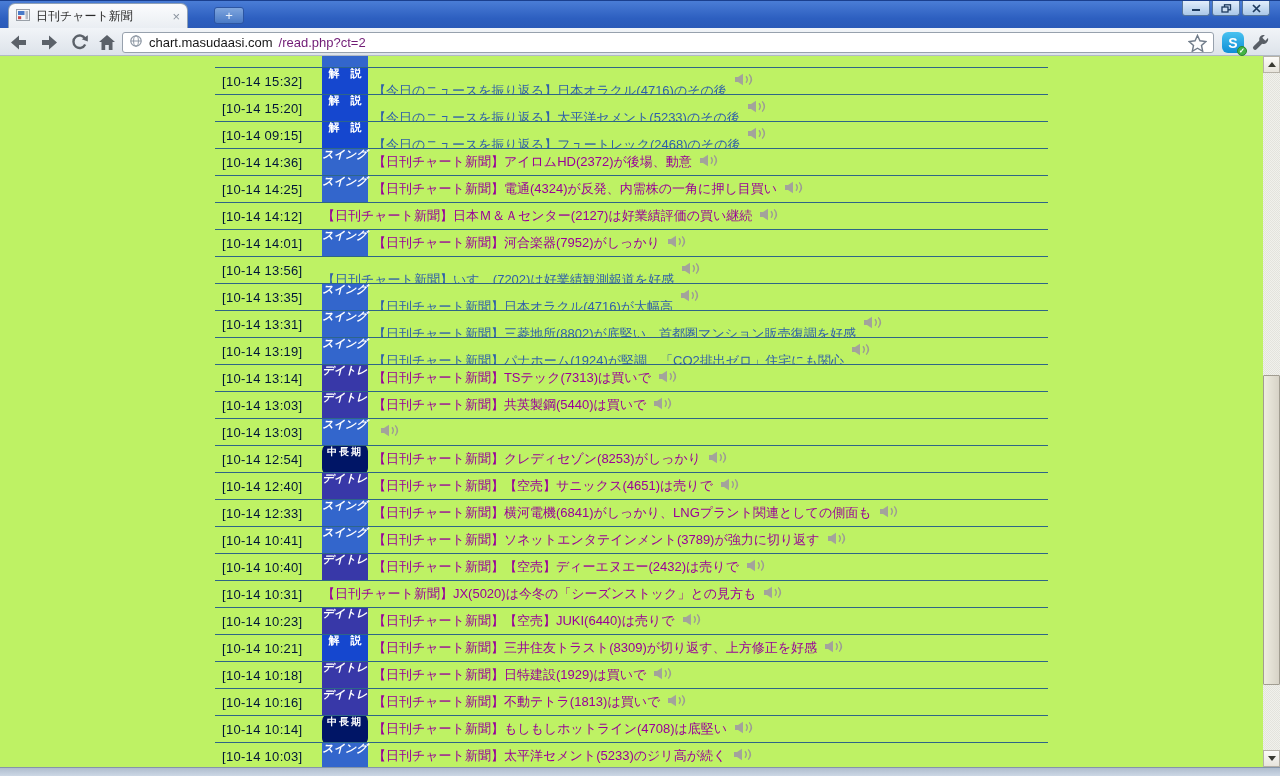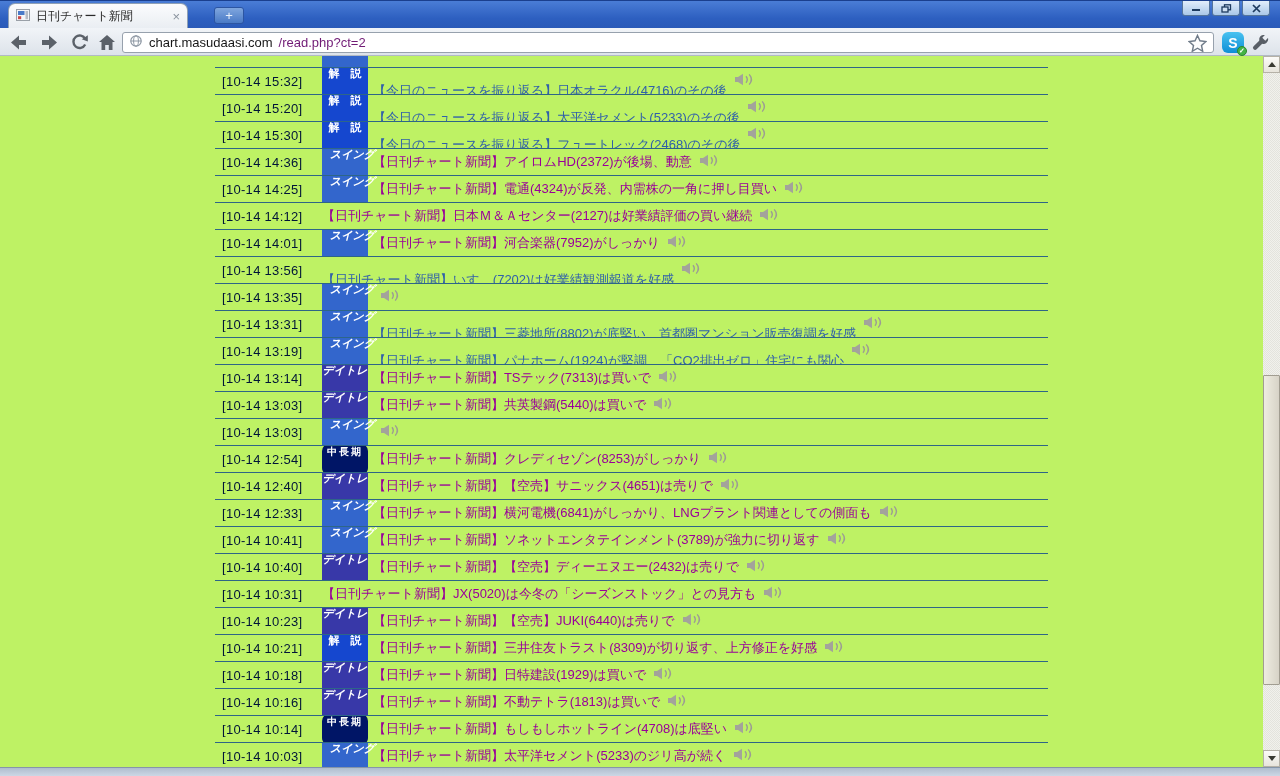--- a/index.html
+++ b/index.html
@@ -42,21 +42,21 @@
 
   
   .content { position:absolute; top:56px; left:0; width:1263px; height:711px; background:#bef264; overflow:hidden; }
   .news-list { margin:-15px 0 0 215px; width:833px; }
   .row { height:27px; border-bottom:1px solid #2e6687; display:flex; align-items:center;
     padding-left:7px; font-size:13px; white-space:nowrap; overflow:hidden; }
   .time { flex:none; width:100px; color:#001538; letter-spacing:.3px; }
   .badge { flex:none; width:46px; height:31px; line-height:15px; margin-right:5px;
     color:#fff; font-size:11px; font-weight:bold; text-align:center; }
   .badge-kaisetsu { background:#1547cf; }
-  .badge-swing   { background:#3366cc; font-style:italic;padding-left:8px; }
+  .badge-swing   { background:#3366cc; font-style:italic; }
   .badge-daytrade{ background:#3838a8; font-style:italic; }
   .badge-midlong { background:#001566; letter-spacing:2px; font-size:10px;border-radius:7px; }
   .row a { text-decoration:none; }
   .link-new { color:#3060aa;margin-top:20px; }
   .link-visited { color:#990099; }
   .speaker { margin-left:7px; flex:none; }
 
   
   .scrollbar { position:absolute; top:56px; right:0; width:17px; height:711px;
     background:#f1f1ec;
@@ -183,21 +183,21 @@
           <span class="badge badge-kaisetsu">解　説</span>
           <a href="#" class="link-new">【今日のニュースを振り返る】太平洋セメント(5233)のその後</a>
           <span class="speaker"><svg width="21" height="13" viewBox="0 0 21 13">
     <rect x="1" y="4" width="3.4" height="5" fill="#a3a39b"></rect>
     <polygon points="4,4 9,0.8 9,12.2 4,9" fill="#a3a39b"></polygon>
     <path d="M12,3.2 q2.6,3.3 0,6.6" fill="none" stroke="#9c9c94" stroke-width="1.4"></path>
     <path d="M15.2,1.4 q4.4,5.1 0,10.2" fill="none" stroke="#9c9c94" stroke-width="1.4"></path>
   </svg></span>
         </div>
         <div class="row">
-          <span class="time">[10-14 15:30]</span>
+          <span class="time">[10-14 09:15]</span>
           <span class="badge badge-kaisetsu">解　説</span>
           <a href="#" class="link-new">【今日のニュースを振り返る】フュートレック(2468)のその後</a>
           <span class="speaker"><svg width="21" height="13" viewBox="0 0 21 13">
     <rect x="1" y="4" width="3.4" height="5" fill="#a3a39b"></rect>
     <polygon points="4,4 9,0.8 9,12.2 4,9" fill="#a3a39b"></polygon>
     <path d="M12,3.2 q2.6,3.3 0,6.6" fill="none" stroke="#9c9c94" stroke-width="1.4"></path>
     <path d="M15.2,1.4 q4.4,5.1 0,10.2" fill="none" stroke="#9c9c94" stroke-width="1.4"></path>
   </svg></span>
         </div>
         <div class="row">
@@ -249,20 +249,21 @@
           <span class="speaker"><svg width="21" height="13" viewBox="0 0 21 13">
     <rect x="1" y="4" width="3.4" height="5" fill="#a3a39b"></rect>
     <polygon points="4,4 9,0.8 9,12.2 4,9" fill="#a3a39b"></polygon>
     <path d="M12,3.2 q2.6,3.3 0,6.6" fill="none" stroke="#9c9c94" stroke-width="1.4"></path>
     <path d="M15.2,1.4 q4.4,5.1 0,10.2" fill="none" stroke="#9c9c94" stroke-width="1.4"></path>
   </svg></span>
         </div>
         <div class="row">
           <span class="time">[10-14 13:35]</span>
           <span class="badge badge-swing">スイング</span>
+          <a href="#" class="link-new">【日刊チャート新聞】日本オラクル(4716)が大幅高</a>
           <span class="speaker"><svg width="21" height="13" viewBox="0 0 21 13">
     <rect x="1" y="4" width="3.4" height="5" fill="#a3a39b"></rect>
     <polygon points="4,4 9,0.8 9,12.2 4,9" fill="#a3a39b"></polygon>
     <path d="M12,3.2 q2.6,3.3 0,6.6" fill="none" stroke="#9c9c94" stroke-width="1.4"></path>
     <path d="M15.2,1.4 q4.4,5.1 0,10.2" fill="none" stroke="#9c9c94" stroke-width="1.4"></path>
   </svg></span>
         </div>
         <div class="row">
           <span class="time">[10-14 13:31]</span>
           <span class="badge badge-swing">スイング</span>

